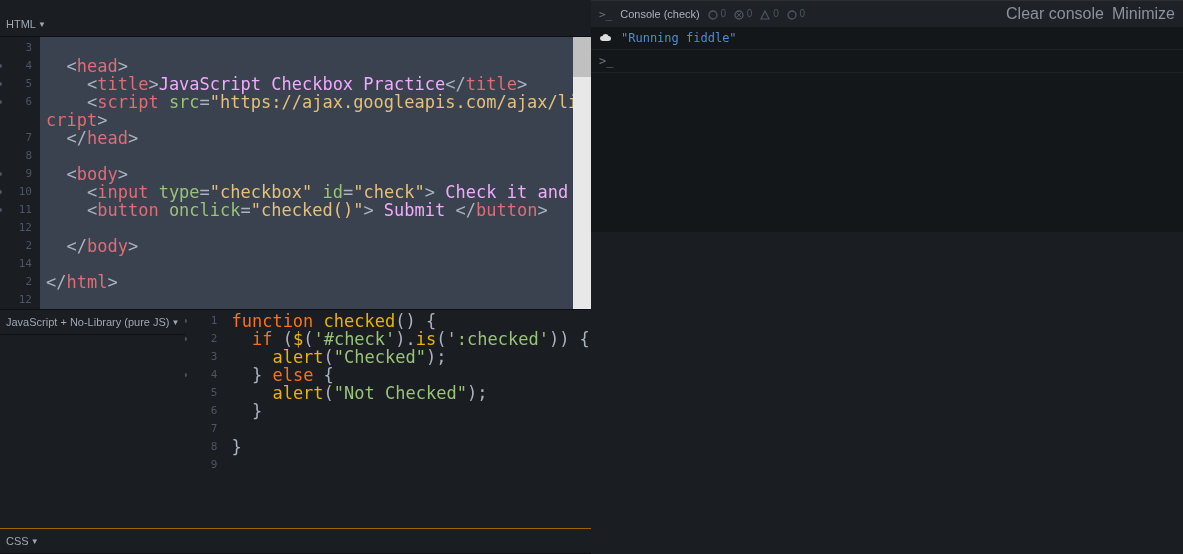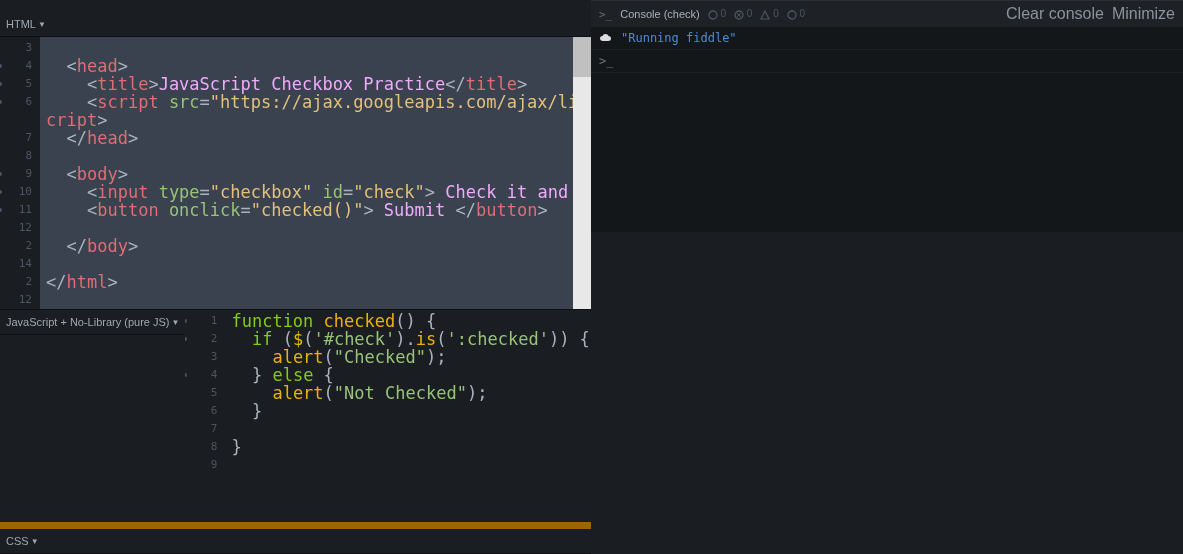--- a/index.html
+++ b/index.html
@@ -82,27 +82,27 @@
     height:40px;
     background:#c0c0c0;
   }
 
   
   .js-panel { flex: 1; display:flex; flex-direction:row; border-top:1px solid #0d0f12;}
   .js-panel .codearea { background:#1a1d21; }
   .js-panel .editor-wrap { background:#1a1d21; }
 
   
-  .css-panel { flex: 0 0 25px; border-top:7px solid #a16207; }
+  .css-panel { flex: 0 0 25px; border-top:1px solid #a16207; }
 
   
   .t-tag    { color:#e06c75; }
   .t-attr   { color:#98c379; }
   .t-val    { color:#e5c07b; }
-  .t-keyw   { color:#84cc16; }
+  .t-keyw   { color:#f97316; }
   .t-func   { color:#eab308; }
   .t-str    { color:#98c379;margin-top:42px; }
   .t-punc   { color:#abb2bf; }
   .t-plain  { color:#f0abfc; }
 
   
   .result-pane {
     flex: 1;
     background: #ffffff;
     color: #000;

